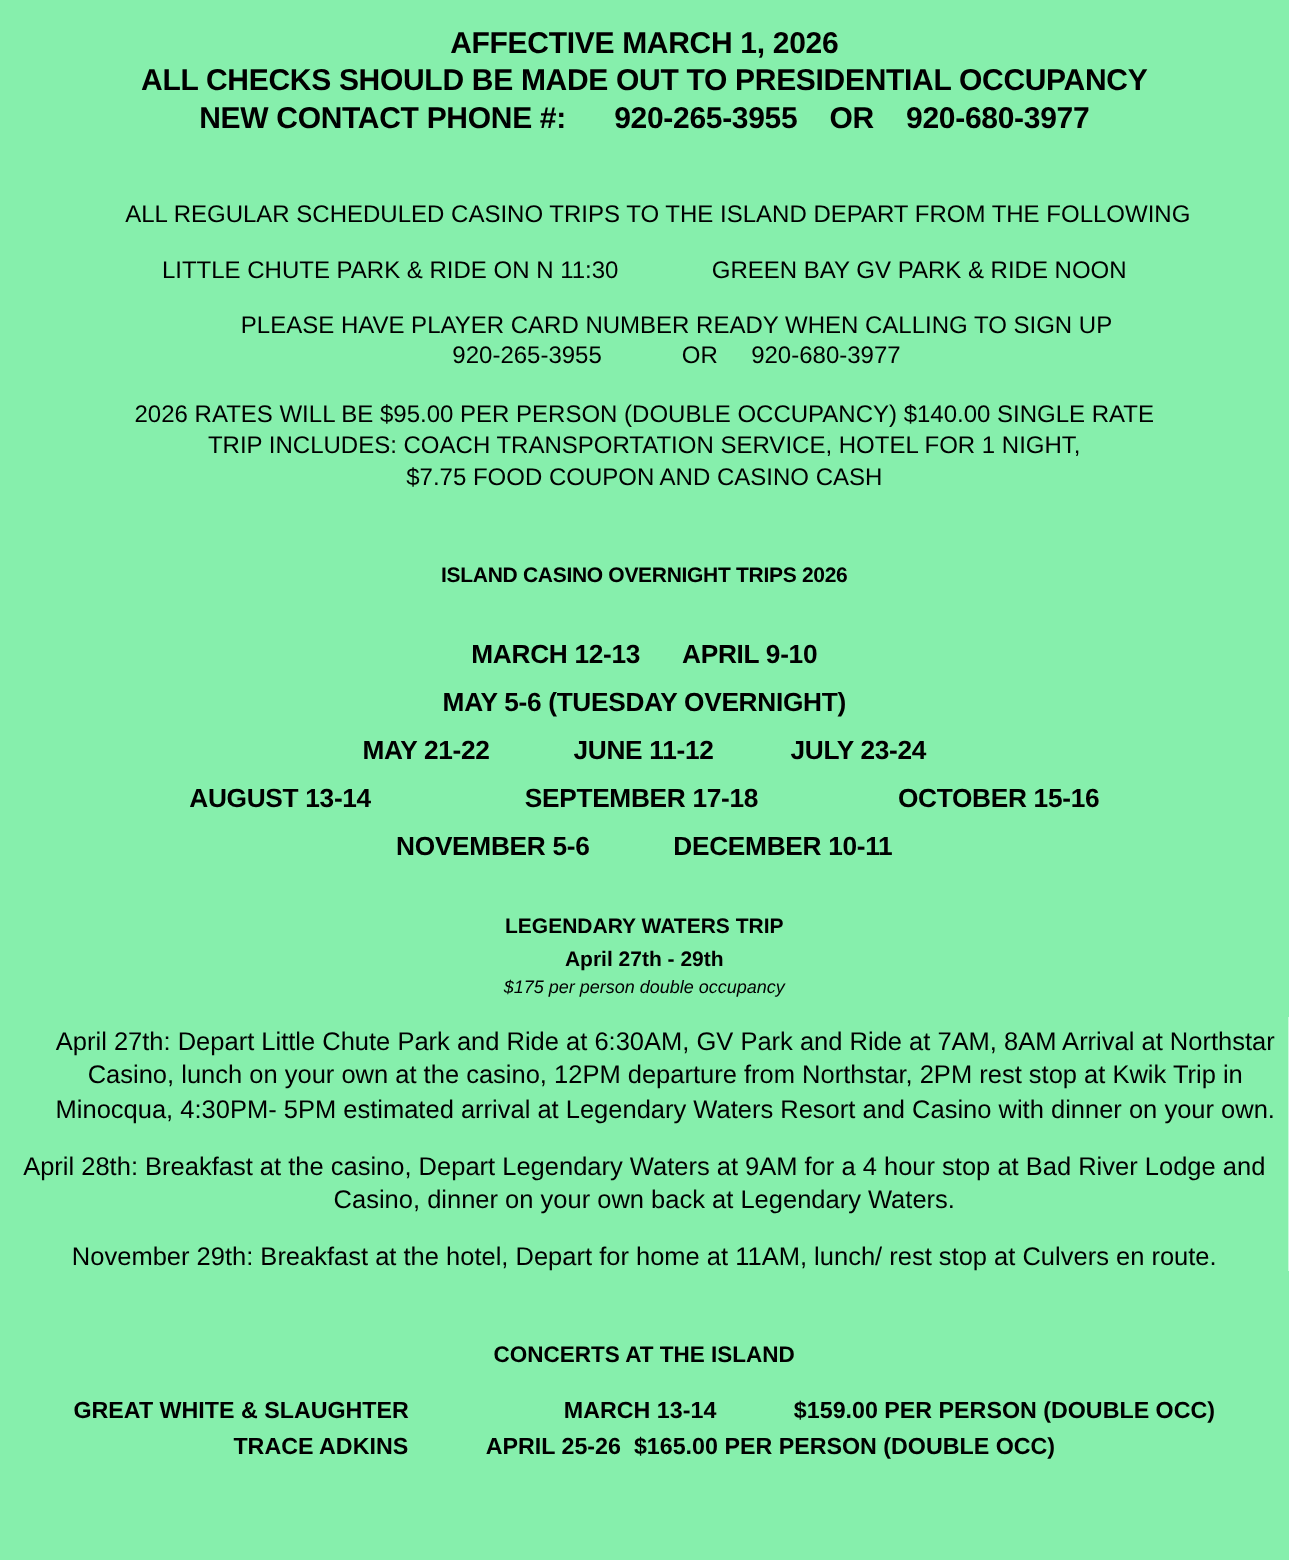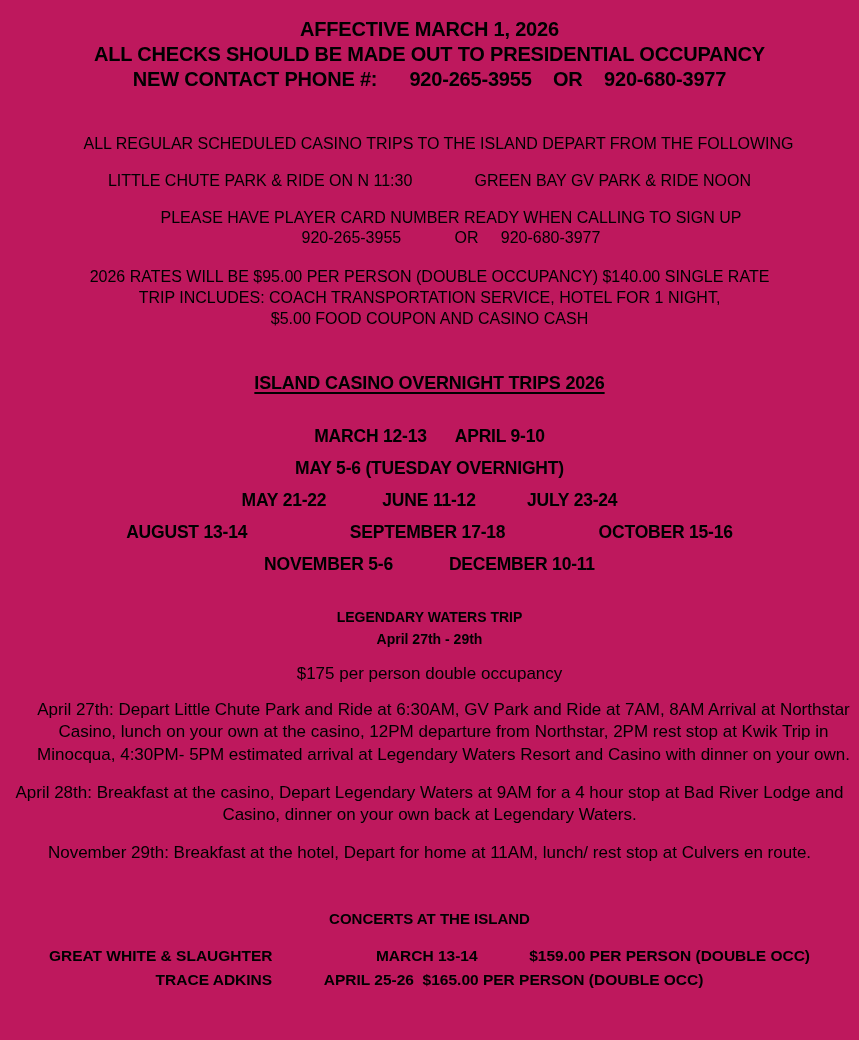--- a/index.html
+++ b/index.html
@@ -1,48 +1,47 @@
 <!DOCTYPE html>
 <html><head>
 <meta charset="utf-8">
 <style>
   html, body { margin: 0; padding: 0; background: #ffffff; }
   .doc {
     width: 859px;
     height: 1040px;
-    background: #be185d;
+    background: #86efac;
     color: #000000;
     font-family: "Liberation Sans", "DejaVu Sans", sans-serif;
     text-align: center;
     overflow: hidden;
   }
   .hdr {
     padding-top: 17px;
     font-size: 20px;
     line-height: 25px;
     font-weight: bold;
     letter-spacing: -0.2px;
   }
   .intro-departures { margin-top: 43px; font-size: 16px; line-height: 17px; padding-left: 18px; }
   .intro-locations  { margin-top: 20px; font-size: 16px; line-height: 17px; }
   .signup { margin-top: 19px; font-size: 16px; line-height: 19.5px; margin-left: 43px; }
   .rates  { margin-top: 19px; font-size: 16px; line-height: 21px; }
   .island-heading {
     margin-top: 43px;
-    font-size: 18px;
+    font-size: 14px;
     line-height: 22px;
     font-weight: bold;
-    text-decoration: underline;
     text-decoration-thickness: 2px;
     text-underline-offset: 3px;
     letter-spacing: -0.2px;
   }
   .island-rows { margin-top: 26px; font-size: 17.5px; line-height: 32px; font-weight: bold; letter-spacing: -0.2px; }
   .legendary   { margin-top: 27px; font-size: 14px; line-height: 21.5px; font-weight: bold; }
-  .price-line  { margin-top: 15px; font-size: 17px; line-height: 17px; }
+  .price-line  { margin-top: 0; font-size: 12px; line-height: 17px; font-style: italic; }
   .para { margin: 16px 0 0 0; font-size: 17px; line-height: 22.3px; padding: 0 8px; }
   .para-first { margin-top: 17px; padding-left: 36px; }
   .concerts-heading { margin-top: 46px; font-size: 15px; line-height: 16px; font-weight: bold; }
   .concert-rows { margin-top: 17px; font-size: 15.5px; line-height: 24px; font-weight: bold; }
 </style>
 </head>
 <body>
 
 <div class="doc">
 
@@ -57,21 +56,21 @@
   <div class="intro-locations">LITTLE CHUTE PARK &amp; RIDE ON N 11:30&nbsp;&nbsp;&nbsp;&nbsp;&nbsp;&nbsp;&nbsp;&nbsp;&nbsp;&nbsp;&nbsp;&nbsp;&nbsp;&nbsp;GREEN BAY GV PARK &amp; RIDE NOON</div>
 
   <div class="signup">
     <div>PLEASE HAVE PLAYER CARD NUMBER READY WHEN CALLING TO SIGN UP</div>
     <div>920-265-3955&nbsp;&nbsp;&nbsp;&nbsp;&nbsp;&nbsp;&nbsp;&nbsp;&nbsp;&nbsp;&nbsp;&nbsp;OR&nbsp;&nbsp;&nbsp;&nbsp;&nbsp;920-680-3977</div>
   </div>
 
   <div class="rates">
     <div>2026 RATES WILL BE $95.00 PER PERSON (DOUBLE OCCUPANCY) $140.00 SINGLE RATE</div>
     <div>TRIP INCLUDES: COACH TRANSPORTATION SERVICE, HOTEL FOR 1 NIGHT,</div>
-    <div>$5.00 FOOD COUPON AND CASINO CASH</div>
+    <div>$7.75 FOOD COUPON AND CASINO CASH</div>
   </div>
 
   <div class="island-heading">ISLAND CASINO OVERNIGHT TRIPS 2026</div>
 
   <div class="island-rows">
     <div>MARCH 12-13&nbsp;&nbsp;&nbsp;&nbsp;&nbsp;&nbsp;APRIL 9-10</div>
     <div>MAY 5-6 (TUESDAY OVERNIGHT)</div>
     <div>MAY 21-22&nbsp;&nbsp;&nbsp;&nbsp;&nbsp;&nbsp;&nbsp;&nbsp;&nbsp;&nbsp;&nbsp;&nbsp;JUNE 11-12&nbsp;&nbsp;&nbsp;&nbsp;&nbsp;&nbsp;&nbsp;&nbsp;&nbsp;&nbsp;&nbsp;JULY 23-24</div>
     <div>AUGUST 13-14&nbsp;&nbsp;&nbsp;&nbsp;&nbsp;&nbsp;&nbsp;&nbsp;&nbsp;&nbsp;&nbsp;&nbsp;&nbsp;&nbsp;&nbsp;&nbsp;&nbsp;&nbsp;&nbsp;&nbsp;&nbsp;&nbsp;SEPTEMBER 17-18&nbsp;&nbsp;&nbsp;&nbsp;&nbsp;&nbsp;&nbsp;&nbsp;&nbsp;&nbsp;&nbsp;&nbsp;&nbsp;&nbsp;&nbsp;&nbsp;&nbsp;&nbsp;&nbsp;&nbsp;OCTOBER 15-16</div>
     <div>NOVEMBER 5-6&nbsp;&nbsp;&nbsp;&nbsp;&nbsp;&nbsp;&nbsp;&nbsp;&nbsp;&nbsp;&nbsp;&nbsp;DECEMBER 10-11</div>

